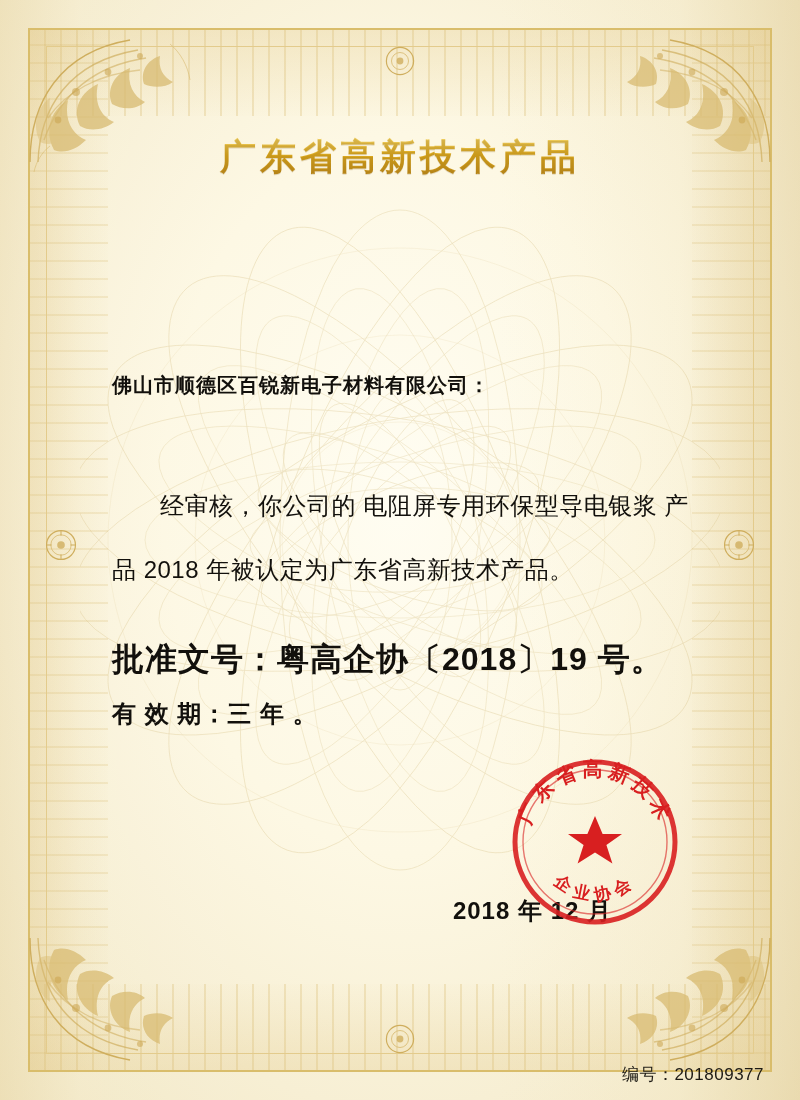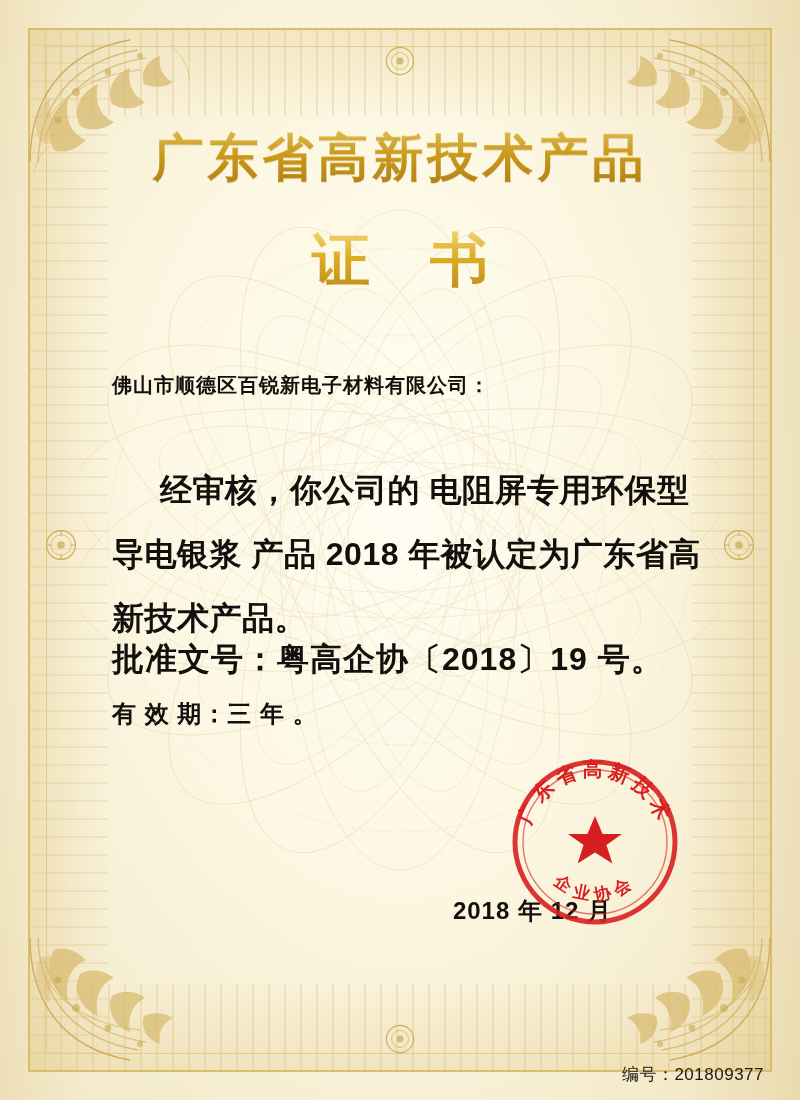--- a/index.html
+++ b/index.html
@@ -145,27 +145,27 @@
   .content {
     position: absolute;
     left: 0;
     top: 0;
     width: 800px;
     height: 1100px;
   }
 
   .title-main {
     position: absolute;
-    top: 124px;
+    top: 133px;
     left: 0;
     width: 800px;
     text-align: center;
     font-family: "Liberation Sans", sans-serif;
     font-weight: bold;
-    font-size: 51px;
+    font-size: 36px;
     letter-spacing: 4px;
     color: #d8a51c;
     background: linear-gradient(180deg, #f3d874 0%, #dba91f 45%, #b8831a 100%);
     -webkit-background-clip: text;
     background-clip: text;
     -webkit-text-fill-color: transparent;
     text-shadow: 0 1px 0 rgba(120,84,10,0.18);
   }
 
   .title-sub {
@@ -195,23 +195,23 @@
   }
 
   .recipient {
     top: 372px;
     font-size: 20px;
     font-weight: bold;
     letter-spacing: 1px;
   }
 
   .statement {
-    top: 458px;
-    font-size: 32px;
-    font-weight: bold;
+    top: 474px;
+    font-size: 24px;
+    font-weight: normal;
     line-height: 64px;
     text-indent: 48px;
     letter-spacing: 0.5px;
   }
 
   .approval {
     top: 638px;
     font-size: 32px;
     font-weight: bold;
     letter-spacing: 1px;
@@ -457,21 +457,20 @@
       <circle cx="20" cy="20" r="16" fill="none" stroke="#cfae5e" stroke-width="1.4"></circle>
       <circle cx="20" cy="20" r="10" fill="none" stroke="#d8bb72" stroke-width="1"></circle>
       <circle cx="20" cy="20" r="4" fill="#cfae5e" opacity="0.8"></circle>
     </svg>
   </div>
 
   <div class="content">
 
     <div class="title-main">广东省高新技术产品</div>
 
-    <div class="title-sub">证 书</div>
 
     <div class="body-text recipient">佛山市顺德区百锐新电子材料有限公司：</div>
 
     <div class="body-text statement">经审核，你公司的  电阻屏专用环保型导电银浆  产品 2018 年被认定为广东省高新技术产品。</div>
 
     <div class="body-text approval">批准文号：粤高企协〔2018〕19 号。</div>
 
     <div class="body-text validity">有 效 期：三 年 。</div>
 
     <div class="date">2018 年 12 月</div>

